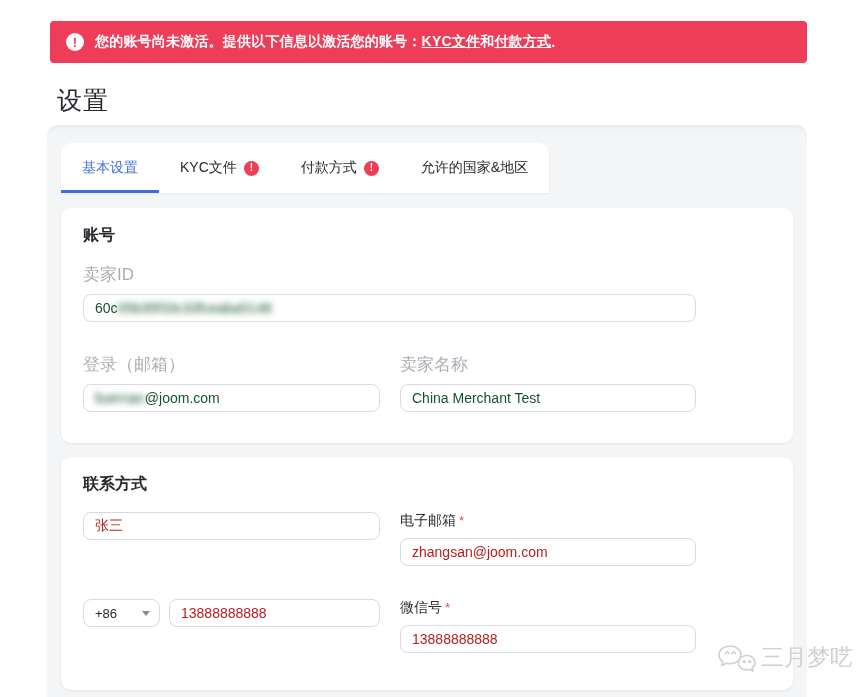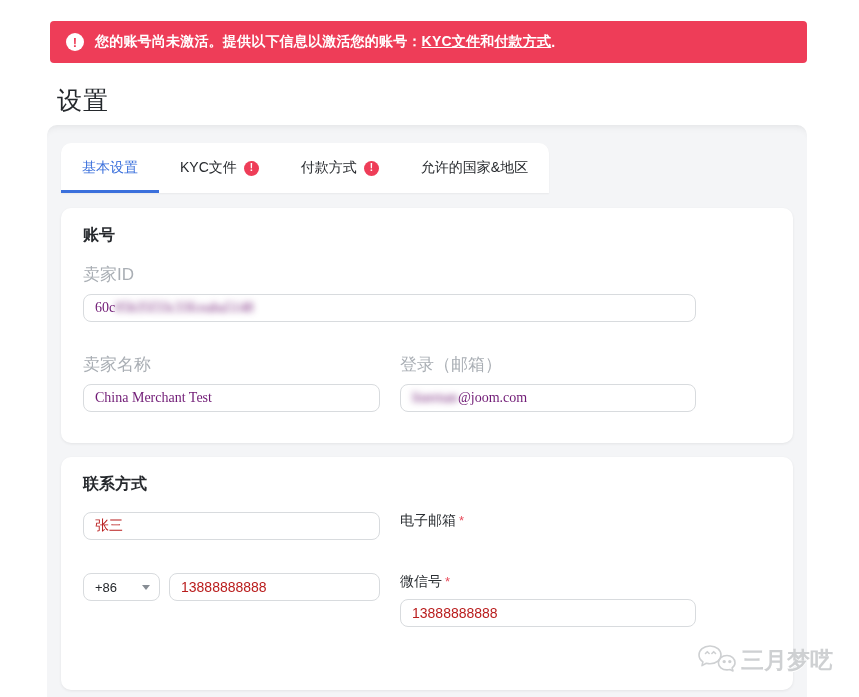--- a/index.html
+++ b/index.html
@@ -79,44 +79,44 @@
   }
   .field-label.active { font-size:14px; font-weight:500; color:#2b2f33; }
   .req { color:#e84c5c; margin-left:3px; font-size:13px; }
 
   .tbox, input.tbox {
     width:100%; height:28px; border:1px solid #d8dbde; border-radius:8px;
     background:#ffffff; font-size:14px; color:#b91c1c; padding:0 11px;
     font-family:inherit; outline:none;
     display:flex; align-items:center; overflow:hidden; white-space:nowrap;
   }
-  .tbox.disabled { color:#701a75;font-family:Liberation Serif, serif; }
+  .tbox.disabled { color:#14532d; }
   .blur { filter:blur(3px); }
 
   .mb-row { margin-bottom:31px; }
   .mb-row2 { margin-bottom:33px; }
 
   .phone-row { display:flex;align-items:center; }
   .select {
     flex:none; width:77px; height:28px; border:1px solid #d8dbde; border-radius:8px;
     display:flex; align-items:center; justify-content:space-between;
     padding:0 9px 0 11px; font-size:13px; color:#25282c; cursor:pointer;
     background:#fff; margin-right:9px;
   }
   .caret {
     width:0; height:0; border-left:4px solid transparent;
     border-right:4px solid transparent; border-top:5px solid #878d94;
   }
   .phone-row input.tbox { flex:1; }
 
   
   .watermark {
-    position:absolute; left:696px; top:642px;
-    display:flex; align-items:center; gap:3px;
-    color:#ced0d2; font-size:23px; font-weight:700;
+    position:absolute; left:716px; top:642px;
+    display:flex; gap:3px;
+    color:#ced0d2; font-size:23px; font-weight:400;
     text-shadow:0 1px 0 #ffffff;
   }
 </style>
 </head>
 <body>
 
 <div class="alert-banner">
   <span class="alert-icon">!</span>
   <span>您的账号尚未激活。提供以下信息以激活您的账号：</span>
   <span class="alert-link">KYC文件</span>
@@ -151,47 +151,48 @@
     <div class="form">
       <div class="mb-row">
         <span class="field-label">卖家ID</span>
         <div class="tbox disabled">
           <span>60c</span>
             <span class="blur">05b35f33c33fceaba5148</span>
         </div>
       </div>
       <div class="grid2">
         <div>
-          <span class="field-label">卖家名称</span>
-          <div class="tbox disabled">
-            <span>China Merchant Test</span>
-          </div>
-        </div>
-        <div>
           <span class="field-label">登录（邮箱）</span>
           <div class="tbox disabled">
             <span class="blur">liuernan</span>
               <span>@joom.com</span>
           </div>
         </div>
+        <div>
+          <span class="field-label">卖家名称</span>
+          <div class="tbox disabled">
+            <span>China Merchant Test</span>
+          </div>
+        </div>
       </div>
     </div>
   </div>
 
   <div class="section-card" id="contact-card">
     <div class="section-heading">联系方式</div>
     <div class="form">
       <div class="grid2 mb-row2">
         <div>
           <input class="tbox" value="张三" style="">
         </div>
         <div>
           <span class="field-label active">
             <span>电子邮箱</span><span class="req">*</span>
           </span>
+          <input class="tbox" value="zhangsan@joom.com" style="">
         </div>
       </div>
       <div class="grid2">
         <div>
           <div class="phone-row">
             <div class="select">
               <span>+86</span>
               <span class="caret"></span>
             </div>
             <input class="tbox" value="13888888888" style="">

